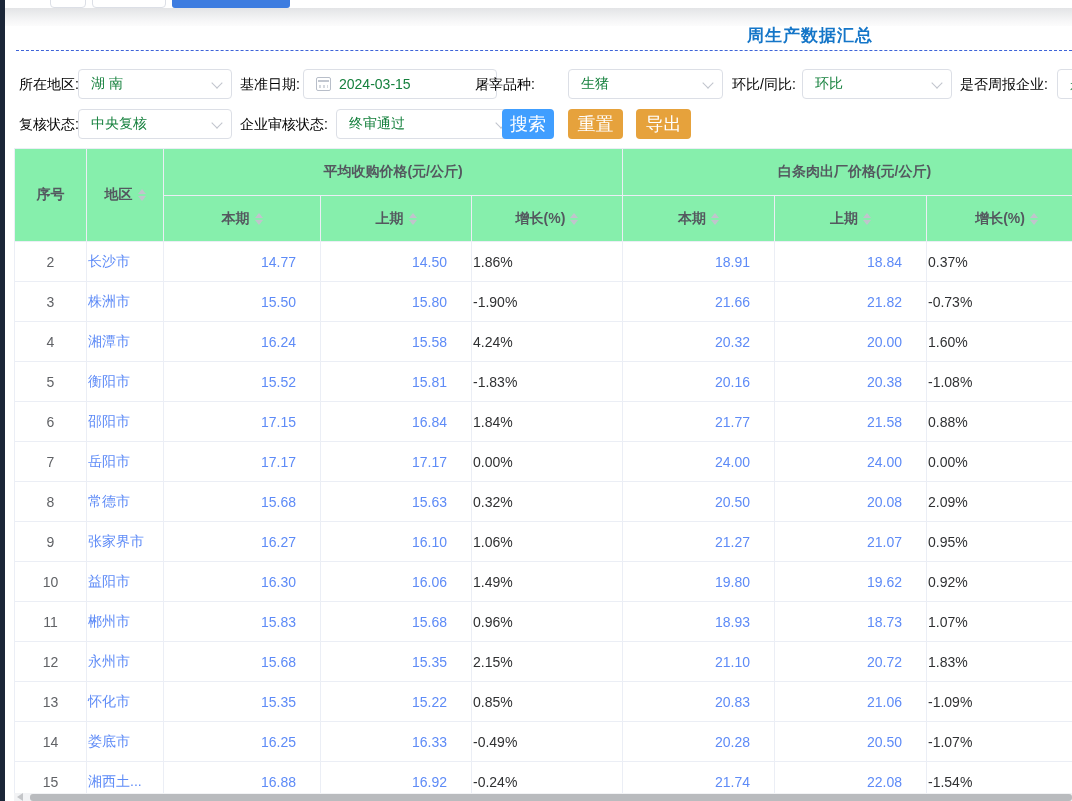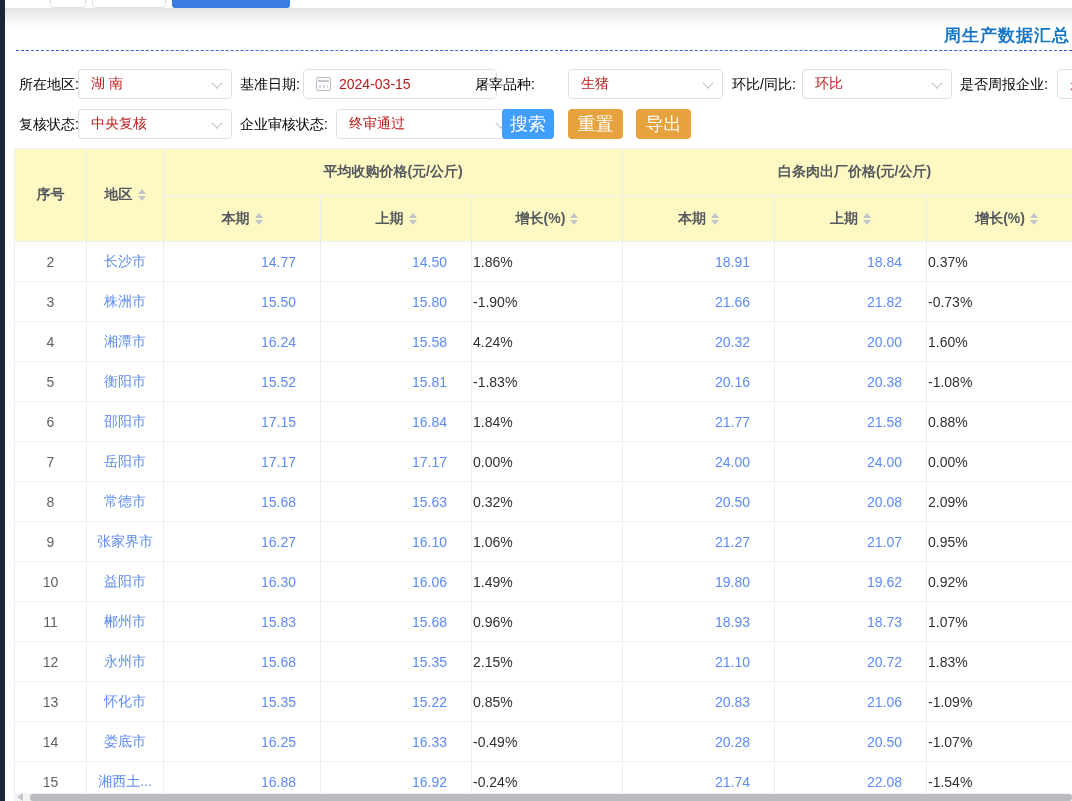--- a/index.html
+++ b/index.html
@@ -15,51 +15,51 @@
   
   .topbar{position:absolute;left:0;top:0;width:1072px;height:8px;background:#fff;z-index:3;}
   .tb-box{position:absolute;top:-18px;height:24px;background:#fff;border:1px solid #DCDFE6;border-radius:4px;}
   .tb-box1{left:50px;width:34px;}
   .tb-box2{left:92px;width:72px;}
   .tb-btn{position:absolute;top:-14px;left:172px;width:118px;height:22px;background:#3D7CE0;border-radius:0 0 3px 3px;}
   .gray-band{position:absolute;left:5px;top:8px;width:1067px;height:18px;
     background:linear-gradient(180deg,#E3E4E6 0%,#F6F6F7 70%,#FCFCFC 100%);z-index:2;}
   .card{position:absolute;left:5px;top:26px;width:1067px;height:775px;background:#fff;}
 
-  .page-title{position:absolute;left:550px;top:24px;width:520px;text-align:right;
+  .page-title{position:absolute;left:550px;top:24px;width:520px;text-align:center;
     font-size:17px;font-weight:bold;color:#1576C8;letter-spacing:1px;}
   .dashed-sep{position:absolute;left:16px;top:50px;right:0;border-top:1px dashed #3E64D8;}
 
   
   .flabel{position:absolute;height:30px;line-height:30px;color:#000000;white-space:nowrap;}
   .select{position:absolute;height:30px;box-sizing:border-box;background:#fff;
     border:1px solid #DCDFE6;border-radius:4px;display:flex;align-items:center;
-    padding:0 24px 0 12px;color:#b91c1c;white-space:nowrap;overflow:hidden;}
+    padding:0 24px 0 12px;color:#15803d;white-space:nowrap;overflow:hidden;}
   .select .chev{position:absolute;right:10px;top:11px;width:7px;height:7px;
     border-right:1px solid #C0C4CC;border-bottom:1px solid #C0C4CC;transform:rotate(45deg);margin-top:-2px;}
   .cal-icon{display:inline-block;width:13px;height:12px;border:1px solid #B8BEC9;border-radius:2px;
     margin-right:8px;position:relative;flex:0 0 auto;}
   .cal-icon::before{content:"";position:absolute;left:1px;right:1px;top:2px;height:2px;background:#C2C7D0;}
   .cal-icon::after{content:"";position:absolute;left:2px;right:2px;bottom:2px;height:3px;
     background:repeating-linear-gradient(90deg,#D4D8DE 0 2px,transparent 2px 4px);}
   .btn{position:absolute;height:30px;border:none;border-radius:4px;color:#fff;font-size:18px;
     font-family:inherit;cursor:pointer;padding:0;line-height:30px;text-align:center;}
   .btn.primary{background:#409EFF;}
   .btn.warning{background:#E6A23C;}
 
   
   .table-wrap{position:absolute;left:14px;top:148px;width:1058px;height:645px;overflow:hidden;}
   table{border-collapse:collapse;table-layout:fixed;width:1072px;}
   th,td{border:1px solid #EBEEF5;box-sizing:border-box;font-size:14px;}
-  thead th{background:#fef9c3;color:#54585F;font-weight:bold;text-align:center;}
+  thead th{background:#86efac;color:#54585F;font-weight:bold;text-align:center;}
   thead tr.grp th{height:47px;}
   thead tr.sub th{height:46px;}
   tbody td{height:40px;background:#fff;}
   td.idx{text-align:center;color:#606266;}
-  td.region{text-align:center;color:#5E8BF7;}
+  td.region{text-align:left;color:#5E8BF7;}
   td.num{text-align:right;color:#5E8BF7;padding-right:24px;}
   td.pct{text-align:left;color:#303133;padding-right:24px;}
 
   .caret{display:inline-flex;flex-direction:column;margin-left:5px;vertical-align:middle;}
   .caret i{display:block;width:0;height:0;border-left:4px solid transparent;border-right:4px solid transparent;}
   .caret .cu{border-bottom:5px solid #C0C4CC;margin-bottom:2px;}
   .caret .cd{border-top:5px solid #C0C4CC;}
 
   
   .hscroll{position:absolute;left:14px;right:0;top:793px;height:8px;background:#F2F3F5;}

